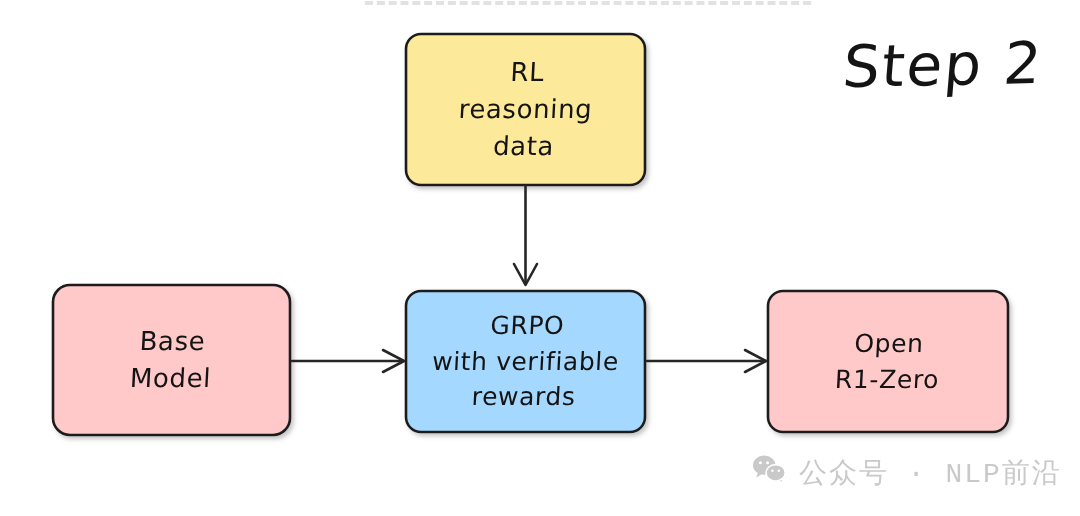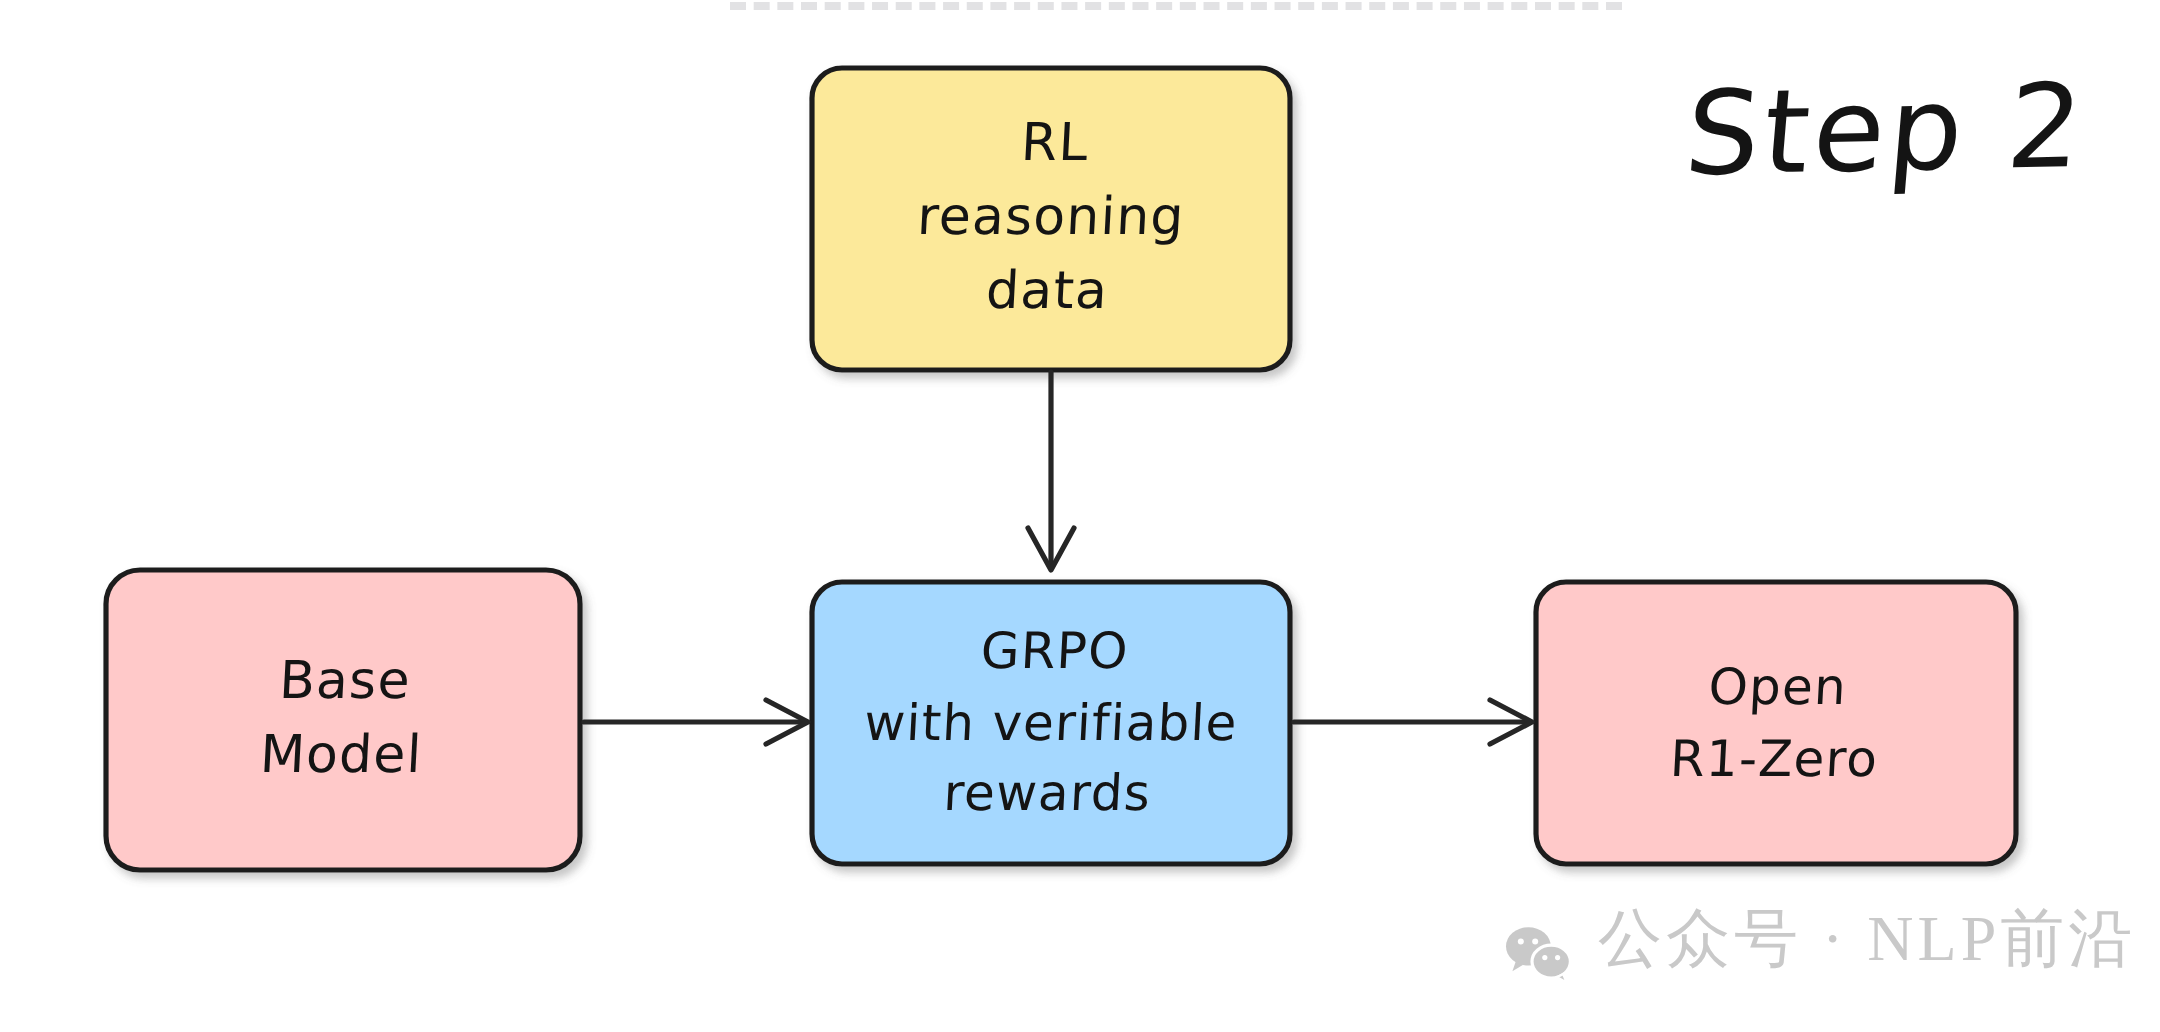--- a/index.html
+++ b/index.html
@@ -104,25 +104,25 @@
   }
 
   
   #watermark {
     position: absolute;
     left: 752px;
     top: 454px;
     height: 38px;
     z-index: 4;
     display: flex;
-    align-items: flex-end;
+    align-items: flex-start;
     gap: 13px;
     color: #c9c9c9;
-    font-family: Liberation Serif, serif;
-    font-size: 32px;
+    font-family: Liberation Mono, monospace;
+    font-size: 28px;
     letter-spacing: 2px;
     white-space: nowrap;
   }
   #watermark .wm-icon {
     display: block;
     width: 34px;
     height: 30px;
     flex: 0 0 auto;
   }
 </style>

